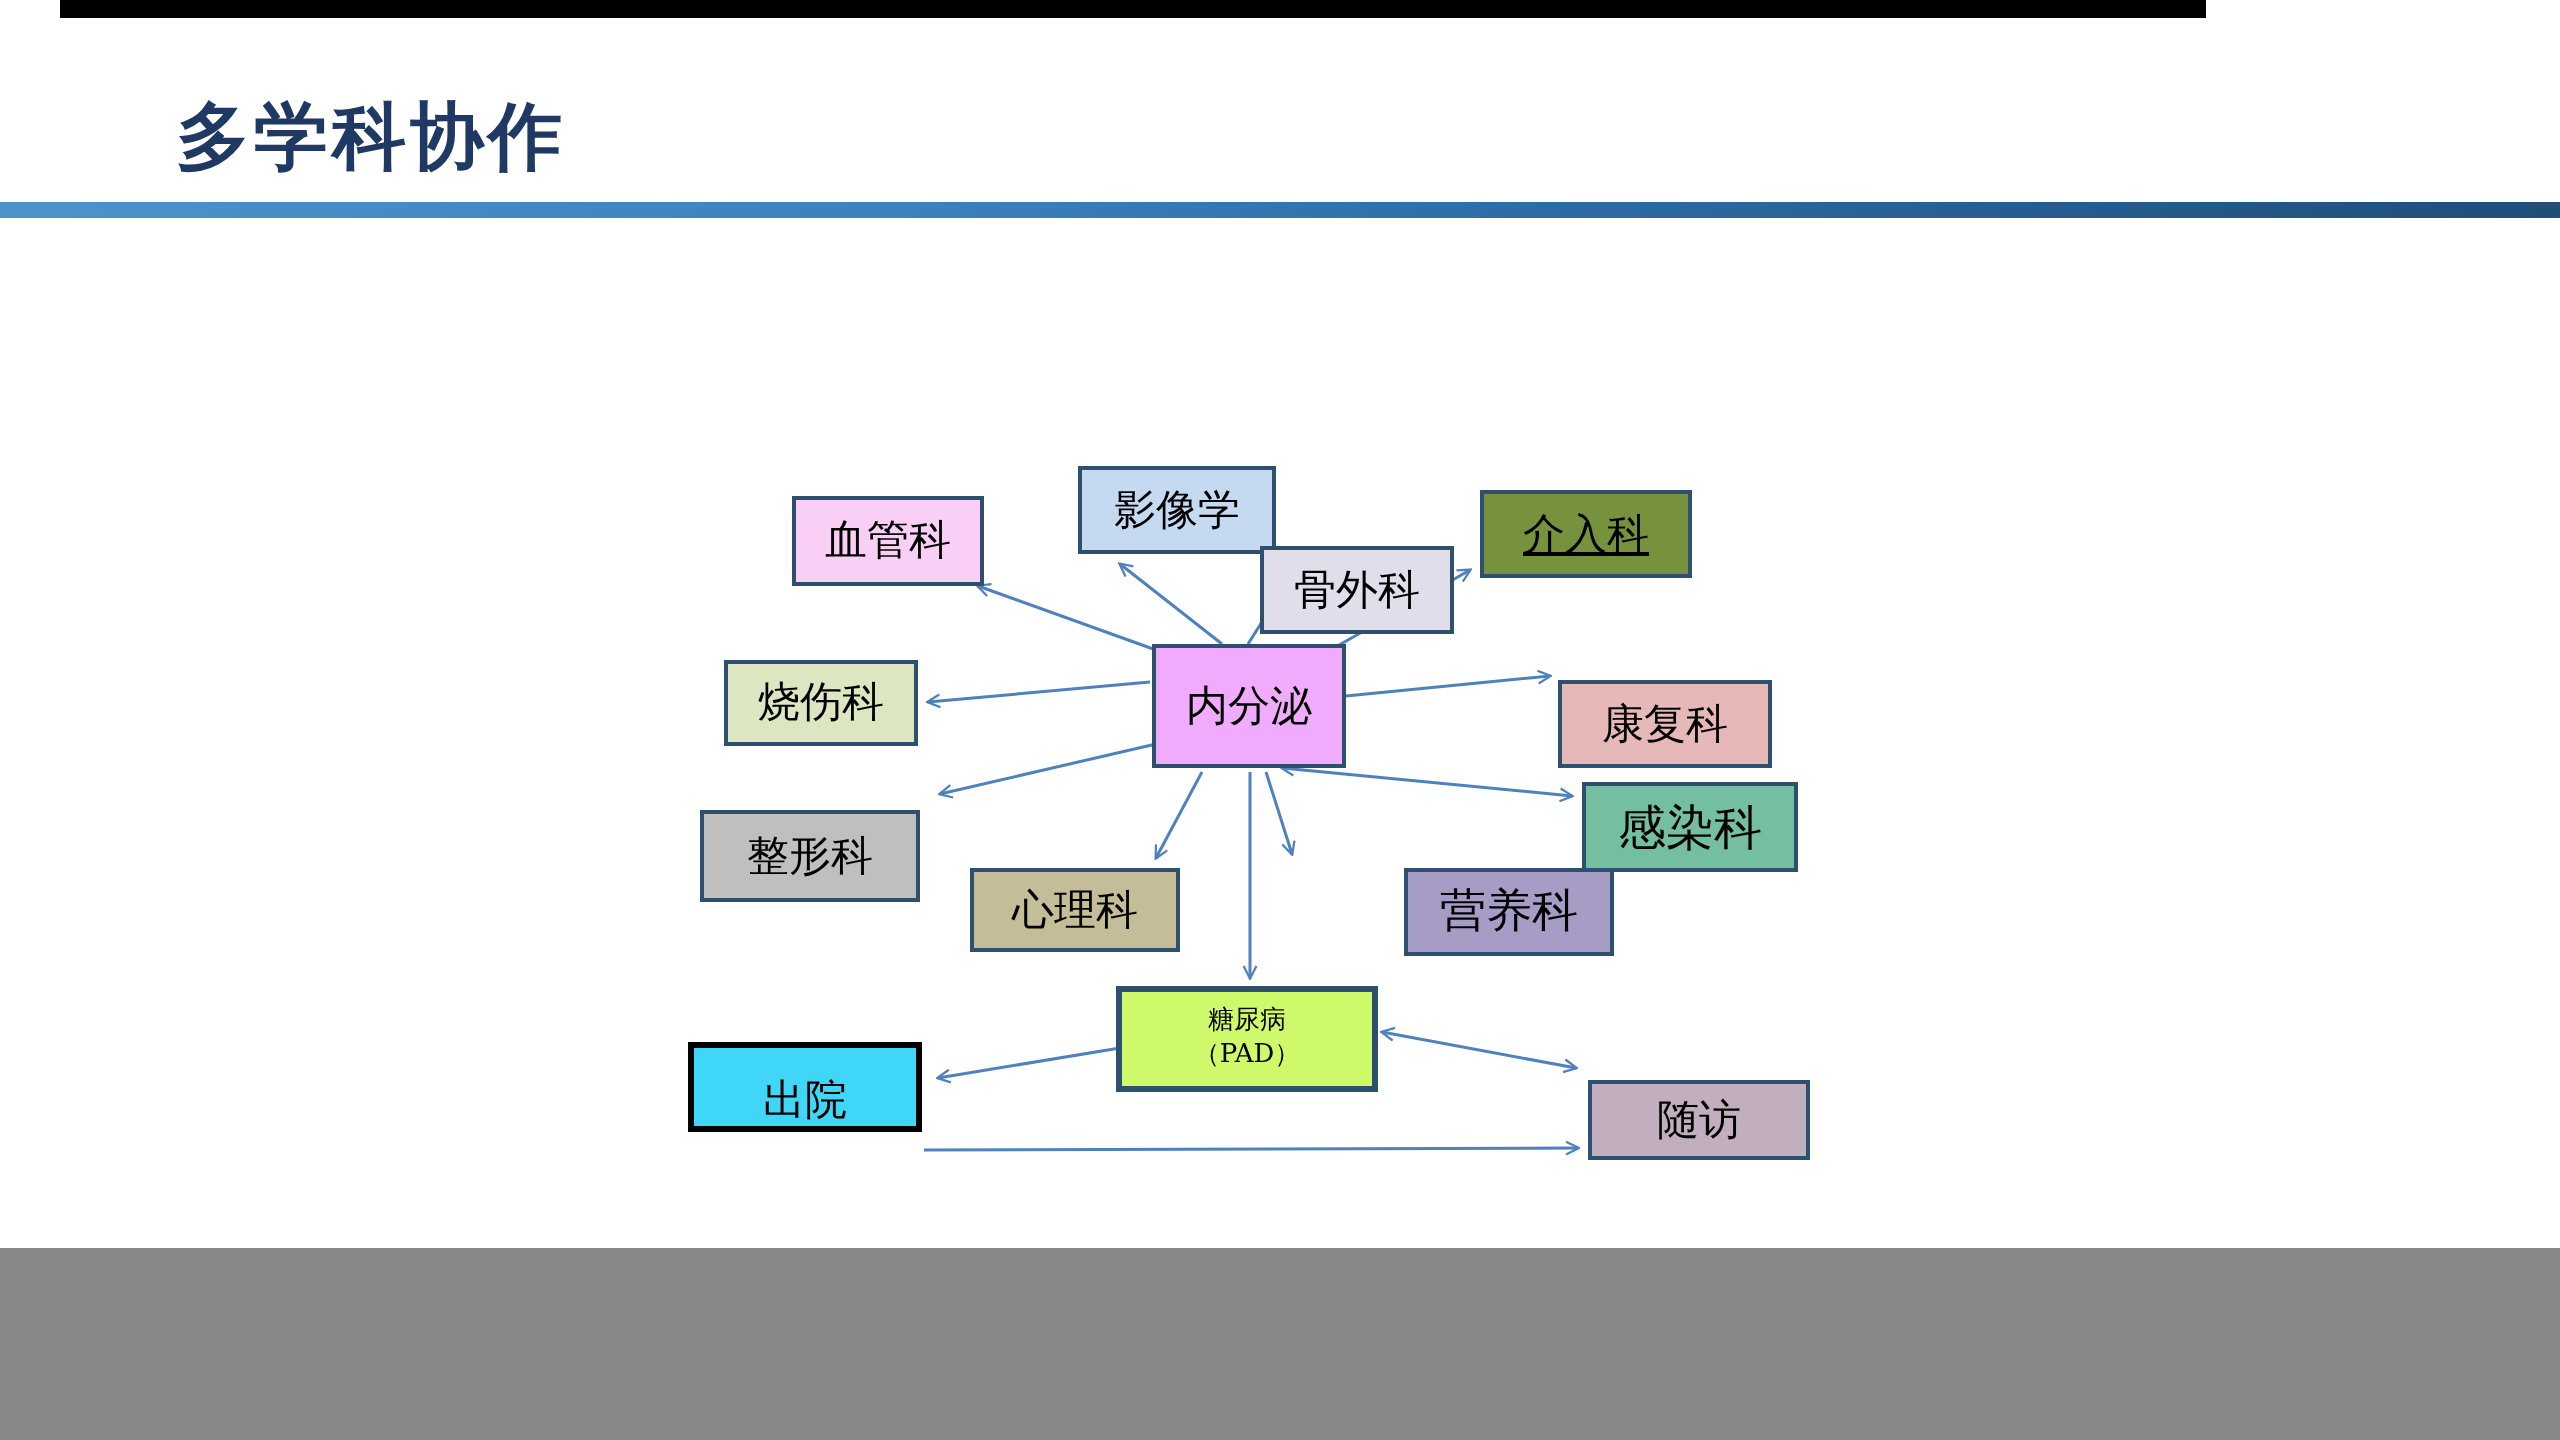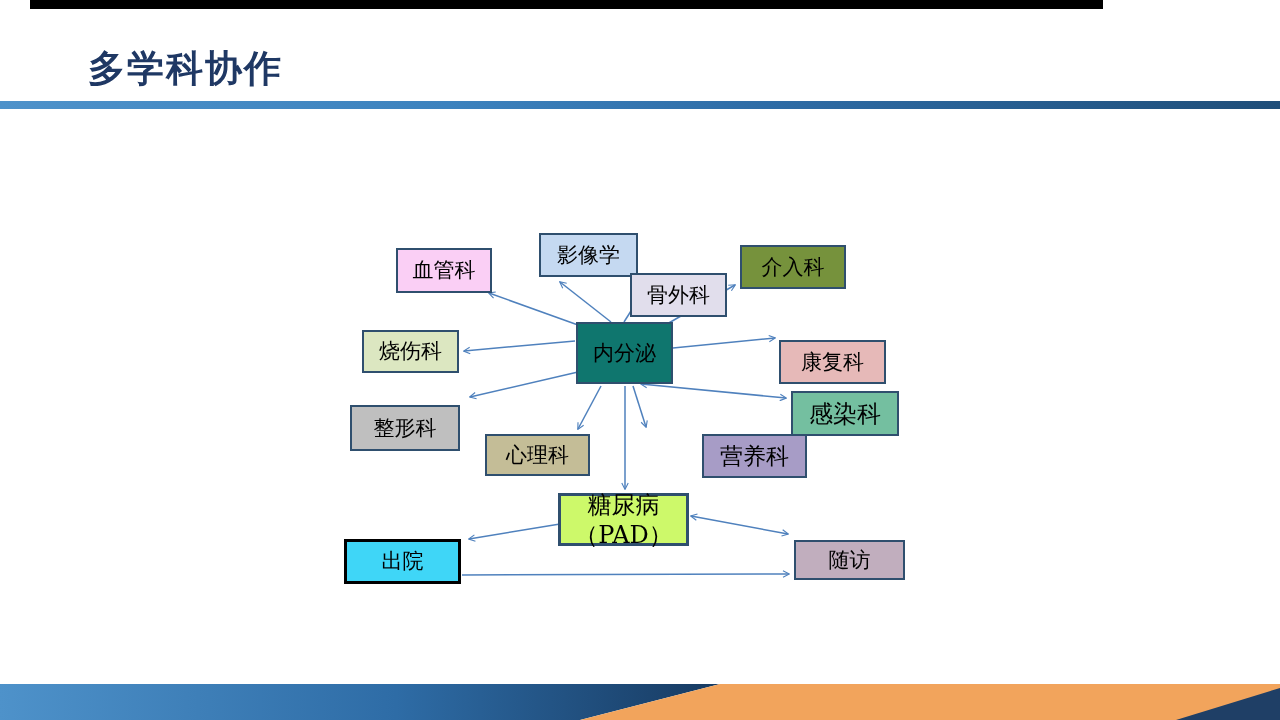--- a/index.html
+++ b/index.html
@@ -1,18 +1,18 @@
 <!DOCTYPE html>
 <html><head>
 <meta charset="utf-8">
 <style>
   html,body{margin:0;padding:0;background:#888;}
   .slide{
     position:relative;
-    width:1280px;height:720px;
+    width:1280px;height:624px;
     background:#ffffff;
     overflow:hidden;
     font-family:"Liberation Sans", sans-serif;
   }
   .top-bar{
     position:absolute;left:30px;top:0;width:1073px;height:9px;
     background:#000000;
   }
   .title{
     position:absolute;left:88px;top:44px;margin:0;
@@ -73,49 +73,49 @@
 
   <div class="node" style="left: 396px; top: 248px; width: 96px; height: 45px; background: rgb(250, 207, 245); border: 2.5px solid rgb(47, 79, 110); font-size: 21px;">
         <div class="line">血管科</div>
       </div>
       <div class="node" style="left: 507px; top: 233px; width: 99px; height: 44px; background: rgb(197, 217, 241); border: 2.5px solid rgb(47, 79, 110); font-size: 21px; margin-left: 32px;">
         <div class="line">影像学</div>
       </div>
       <div class="node" style="left: 630px; top: 233px; width: 97px; height: 44px; background: rgb(225, 222, 236); border: 2.5px solid rgb(47, 79, 110); font-size: 21px; margin-top: 40px;">
         <div class="line">骨外科</div>
       </div>
-      <div class="node" style="left: 740px; top: 245px; width: 106px; height: 44px; background: rgb(118, 146, 60); border: 2.5px solid rgb(47, 79, 110); font-size: 21px;">
+      <div class="node" style="left: 740px; top: 245px; width: 106px; height: 44px; background: rgb(118, 146, 60); border: 2.5px solid rgb(47, 79, 110); font-size: 21px; text-decoration: underline;">
         <div class="line">介入科</div>
       </div>
-      <div class="node" style="left: 576px; top: 322px; width: 97px; height: 62px; background: #0f766e; border: 2.5px solid rgb(47, 79, 110); font-size: 21px; align-items: center;">
+      <div class="node" style="left: 576px; top: 322px; width: 97px; height: 62px; background: #f0abfc; border: 2.5px solid rgb(47, 79, 110); font-size: 21px; align-items: center;">
         <div class="line">内分泌</div>
       </div>
       <div class="node" style="left: 779px; top: 316px; width: 107px; height: 44px; background: rgb(230, 185, 184); border: 2.5px solid rgb(47, 79, 110); font-size: 21px; margin-top: 24px;">
         <div class="line">康复科</div>
       </div>
       <div class="node" style="left: 362px; top: 330px; width: 97px; height: 43px; background: rgb(220, 231, 193); border: 2.5px solid rgb(47, 79, 110); font-size: 21px; text-align: center;">
         <div class="line">烧伤科</div>
       </div>
       <div class="node" style="left: 350px; top: 405px; width: 110px; height: 46px; background: rgb(191, 191, 191); border: 2.5px solid rgb(47, 79, 110); font-size: 21px;">
         <div class="line">整形科</div>
       </div>
       <div class="node" style="left: 791px; top: 391px; width: 108px; height: 45px; background: rgb(116, 191, 160); border: 2.5px solid rgb(47, 79, 110); font-size: 24px;">
         <div class="line">感染科</div>
       </div>
       <div class="node" style="left: 485px; top: 434px; width: 105px; height: 42px; background: rgb(196, 189, 151); border: 2.5px solid rgb(47, 79, 110); font-size: 21px;">
         <div class="line">心理科</div>
       </div>
       <div class="node" style="left: 702px; top: 434px; width: 105px; height: 44px; background: rgb(167, 156, 198); border: 2.5px solid rgb(47, 79, 110); font-size: 23px;">
         <div class="line">营养科</div>
       </div>
-      <div class="node" style="left: 558px; top: 493px; width: 131px; height: 53px; background: rgb(205, 249, 106); border: 3px solid rgb(47, 79, 110); font-size: 24px;">
+      <div class="node" style="left: 558px; top: 493px; width: 131px; height: 53px; background: rgb(205, 249, 106); border: 3px solid rgb(47, 79, 110); font-size: 13px;">
         <div class="line">糖尿病</div>
         <div class="line">（PAD）</div>
       </div>
-      <div class="node" style="left: 344px; top: 539px; width: 117px; height: 45px; background: rgb(63, 214, 247); border: 3.5px solid rgb(0, 0, 0); font-size: 21px;">
+      <div class="node" style="left: 344px; top: 521px; width: 117px; height: 45px; background: rgb(63, 214, 247); border: 3.5px solid rgb(0, 0, 0); font-size: 21px; justify-content: flex-end;">
         <div class="line">出院</div>
       </div>
       <div class="node" style="left: 794px; top: 540px; width: 111px; height: 40px; background: rgb(193, 174, 190); border: 2.5px solid rgb(47, 79, 110); font-size: 21px;">
         <div class="line">随访</div>
       </div>
     </div>
 
   <svg class="footer-svg" viewBox="0 0 1280 36" xmlns="http://www.w3.org/2000/svg">
     <defs>
       <linearGradient id="footerBlue" x1="0" y1="0" x2="1" y2="0">

